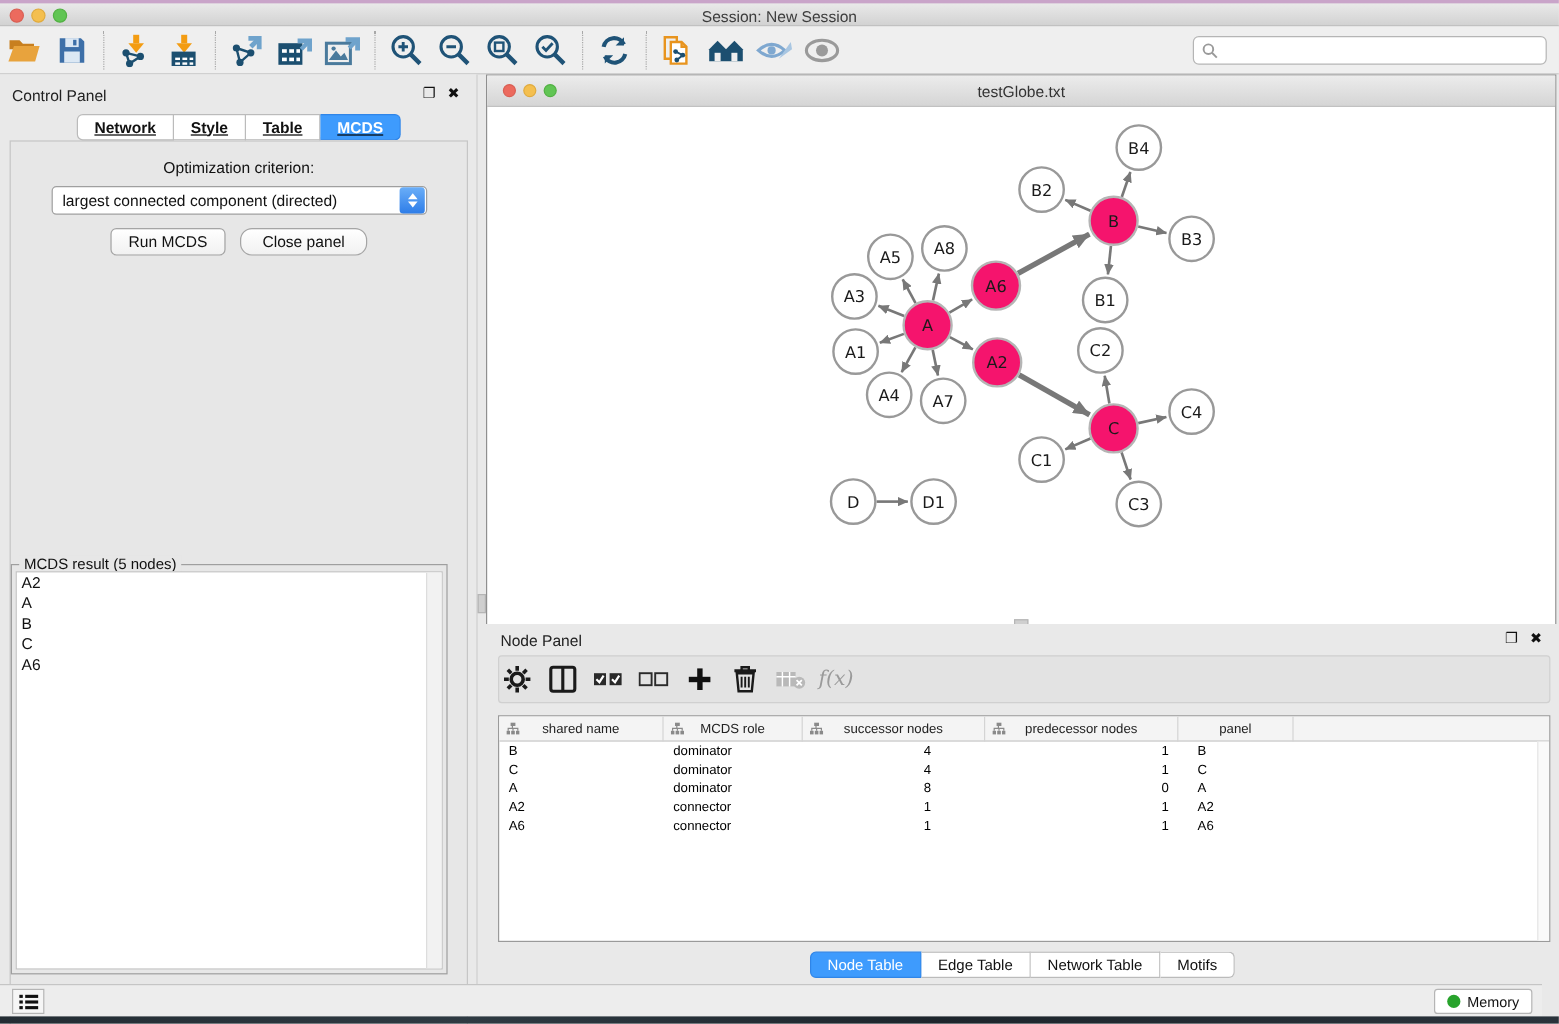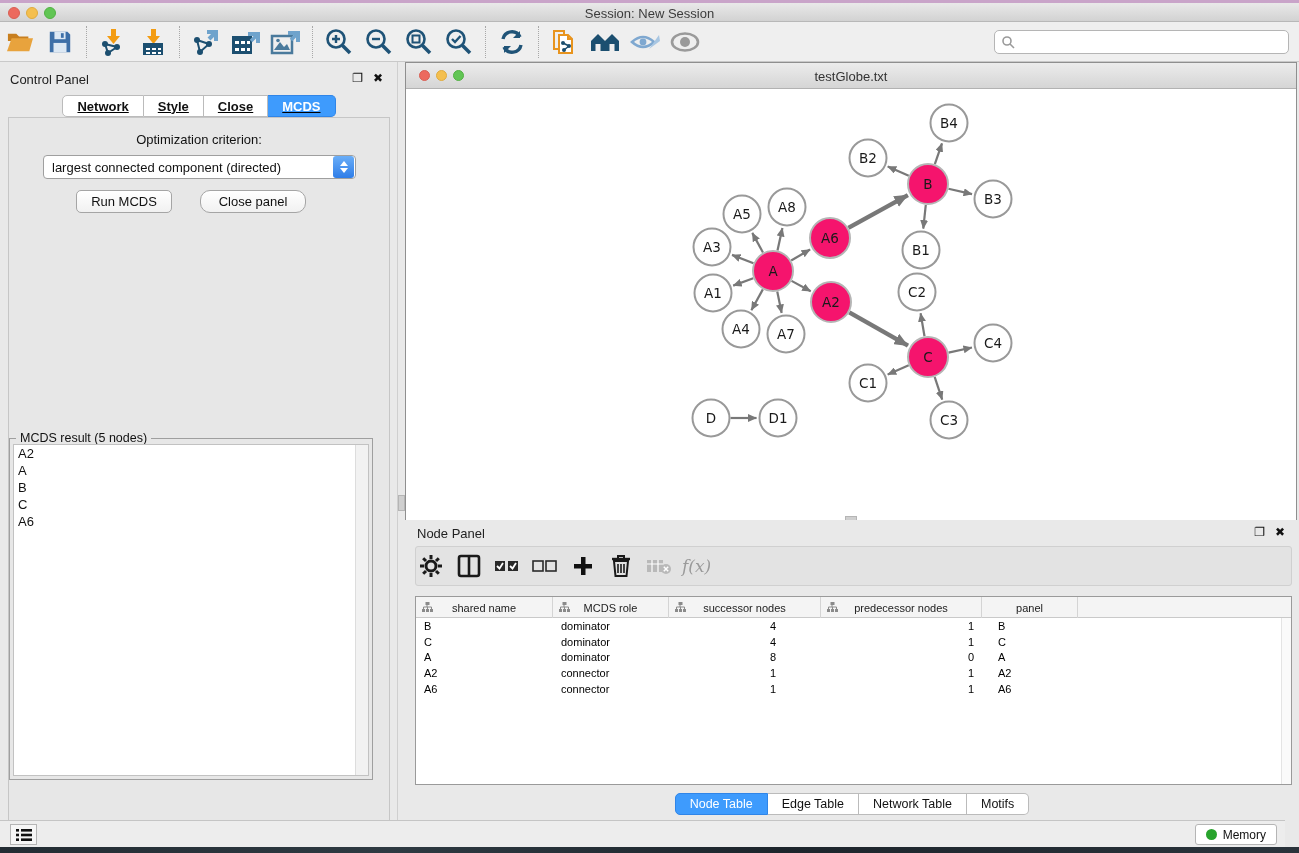--- a/index.html
+++ b/index.html
@@ -36,21 +36,21 @@
   #opt-label { position:absolute; left:0; top:70px; width:398px; text-align:center; font-size:13px; color:#111; }
   #opt-dropdown { position:absolute; left:43px; top:93px; width:313px; height:24px; background:#fff;
     border:1px solid #9f9f9f; border-radius:4px; display:flex; align-items:center; font-size:13px; color:#111; }
   #opt-dropdown .dd-text { flex:1; padding-left:8px; white-space:nowrap; overflow:hidden; }
   .dd-stepper { width:21px; height:22px; margin-right:1px; border-radius:3px;
     background:linear-gradient(#6aaef8,#2e7de8); display:flex; flex-direction:column; align-items:center; justify-content:center; gap:2px; }
   .dd-stepper .up { width:0; height:0; border-left:4px solid transparent; border-right:4px solid transparent; border-bottom:5px solid #fff; }
   .dd-stepper .down { width:0; height:0; border-left:4px solid transparent; border-right:4px solid transparent; border-top:5px solid #fff; }
   .cp-btn { position:absolute; top:128px; height:23px; background:linear-gradient(#ffffff,#f1f1f1);
     border:1px solid #a5a5a5; border-radius:5px; font-size:13px; color:#111; display:flex; align-items:center; justify-content:center; cursor:default; }
-  #mcds-result { position:absolute; left:9px; top:376px; width:364px; height:342px; border:1px solid #9f9f9f; }
+  #mcds-result { position:absolute; left:9px; top:408px; width:364px; height:342px; border:1px solid #9f9f9f; }
   #mcds-result-title { position:absolute; left:6px; top:-8px; background:#e7e7e7; padding:0 4px; font-size:12.5px; color:#111; }
   #mcds-list { position:absolute; left:3px; top:5px; right:3px; bottom:3px; background:#fff; border:1px solid #c2c2c2; overflow:hidden; }
   #mcds-scroll { position:absolute; right:0; top:0; width:13px; height:100%; background:#f2f2f2; border-left:1px solid #ddd; }
   .result-item { font-size:13px; color:#111; padding:1px 0 1px 4px; line-height:15px; }
 
   
   #net-window { position:absolute; left:405px; top:62px; width:892px; height:557px;
     background:#fff; border:1px solid #8f8f8f; }
   #net-titlebar { position:absolute; left:0; top:0; width:100%; height:26px;
     background:linear-gradient(#ececec,#d5d5d5); border-bottom:1px solid #b2b2b2; }
@@ -259,32 +259,32 @@
 </div>
 
 <div id="control-panel">
   <div id="cp-title">Control Panel</div>
   <span class="panel-ctrl" style="right:34px;">❐</span>
   <span class="panel-ctrl" style="right:14px;font-weight:bold;">✖</span>
   <div id="cp-inner"></div>
   <div id="cp-tabs">
       <div class="seg-tab">Network</div>
       <div class="seg-tab">Style</div>
-      <div class="seg-tab">Close</div>
+      <div class="seg-tab">Table</div>
       <div class="seg-tab selected">MCDS</div>
     </div>
   <div id="opt-label">Optimization criterion:</div>
   <div id="opt-dropdown">
     <span class="dd-text">largest connected component (directed)</span>
     <span class="dd-stepper">
         <span class="up"></span>
         <span class="down"></span>
       </span>
   </div>
-  <div class="cp-btn" style="left:76px;width:96px;">Run MCDS</div>
+  <div class="cp-btn" style="left:92px;width:96px;">Run MCDS</div>
   <div class="cp-btn" style="left:200px;width:106px;border-radius:10px;">Close panel</div>
   <div id="mcds-result">
     <div id="mcds-result-title">MCDS result (5 nodes)</div>
     <div id="mcds-list">
       <div id="mcds-items">
           <div class="result-item">A2</div>
           <div class="result-item">A</div>
           <div class="result-item">B</div>
           <div class="result-item">C</div>
           <div class="result-item">A6</div>

